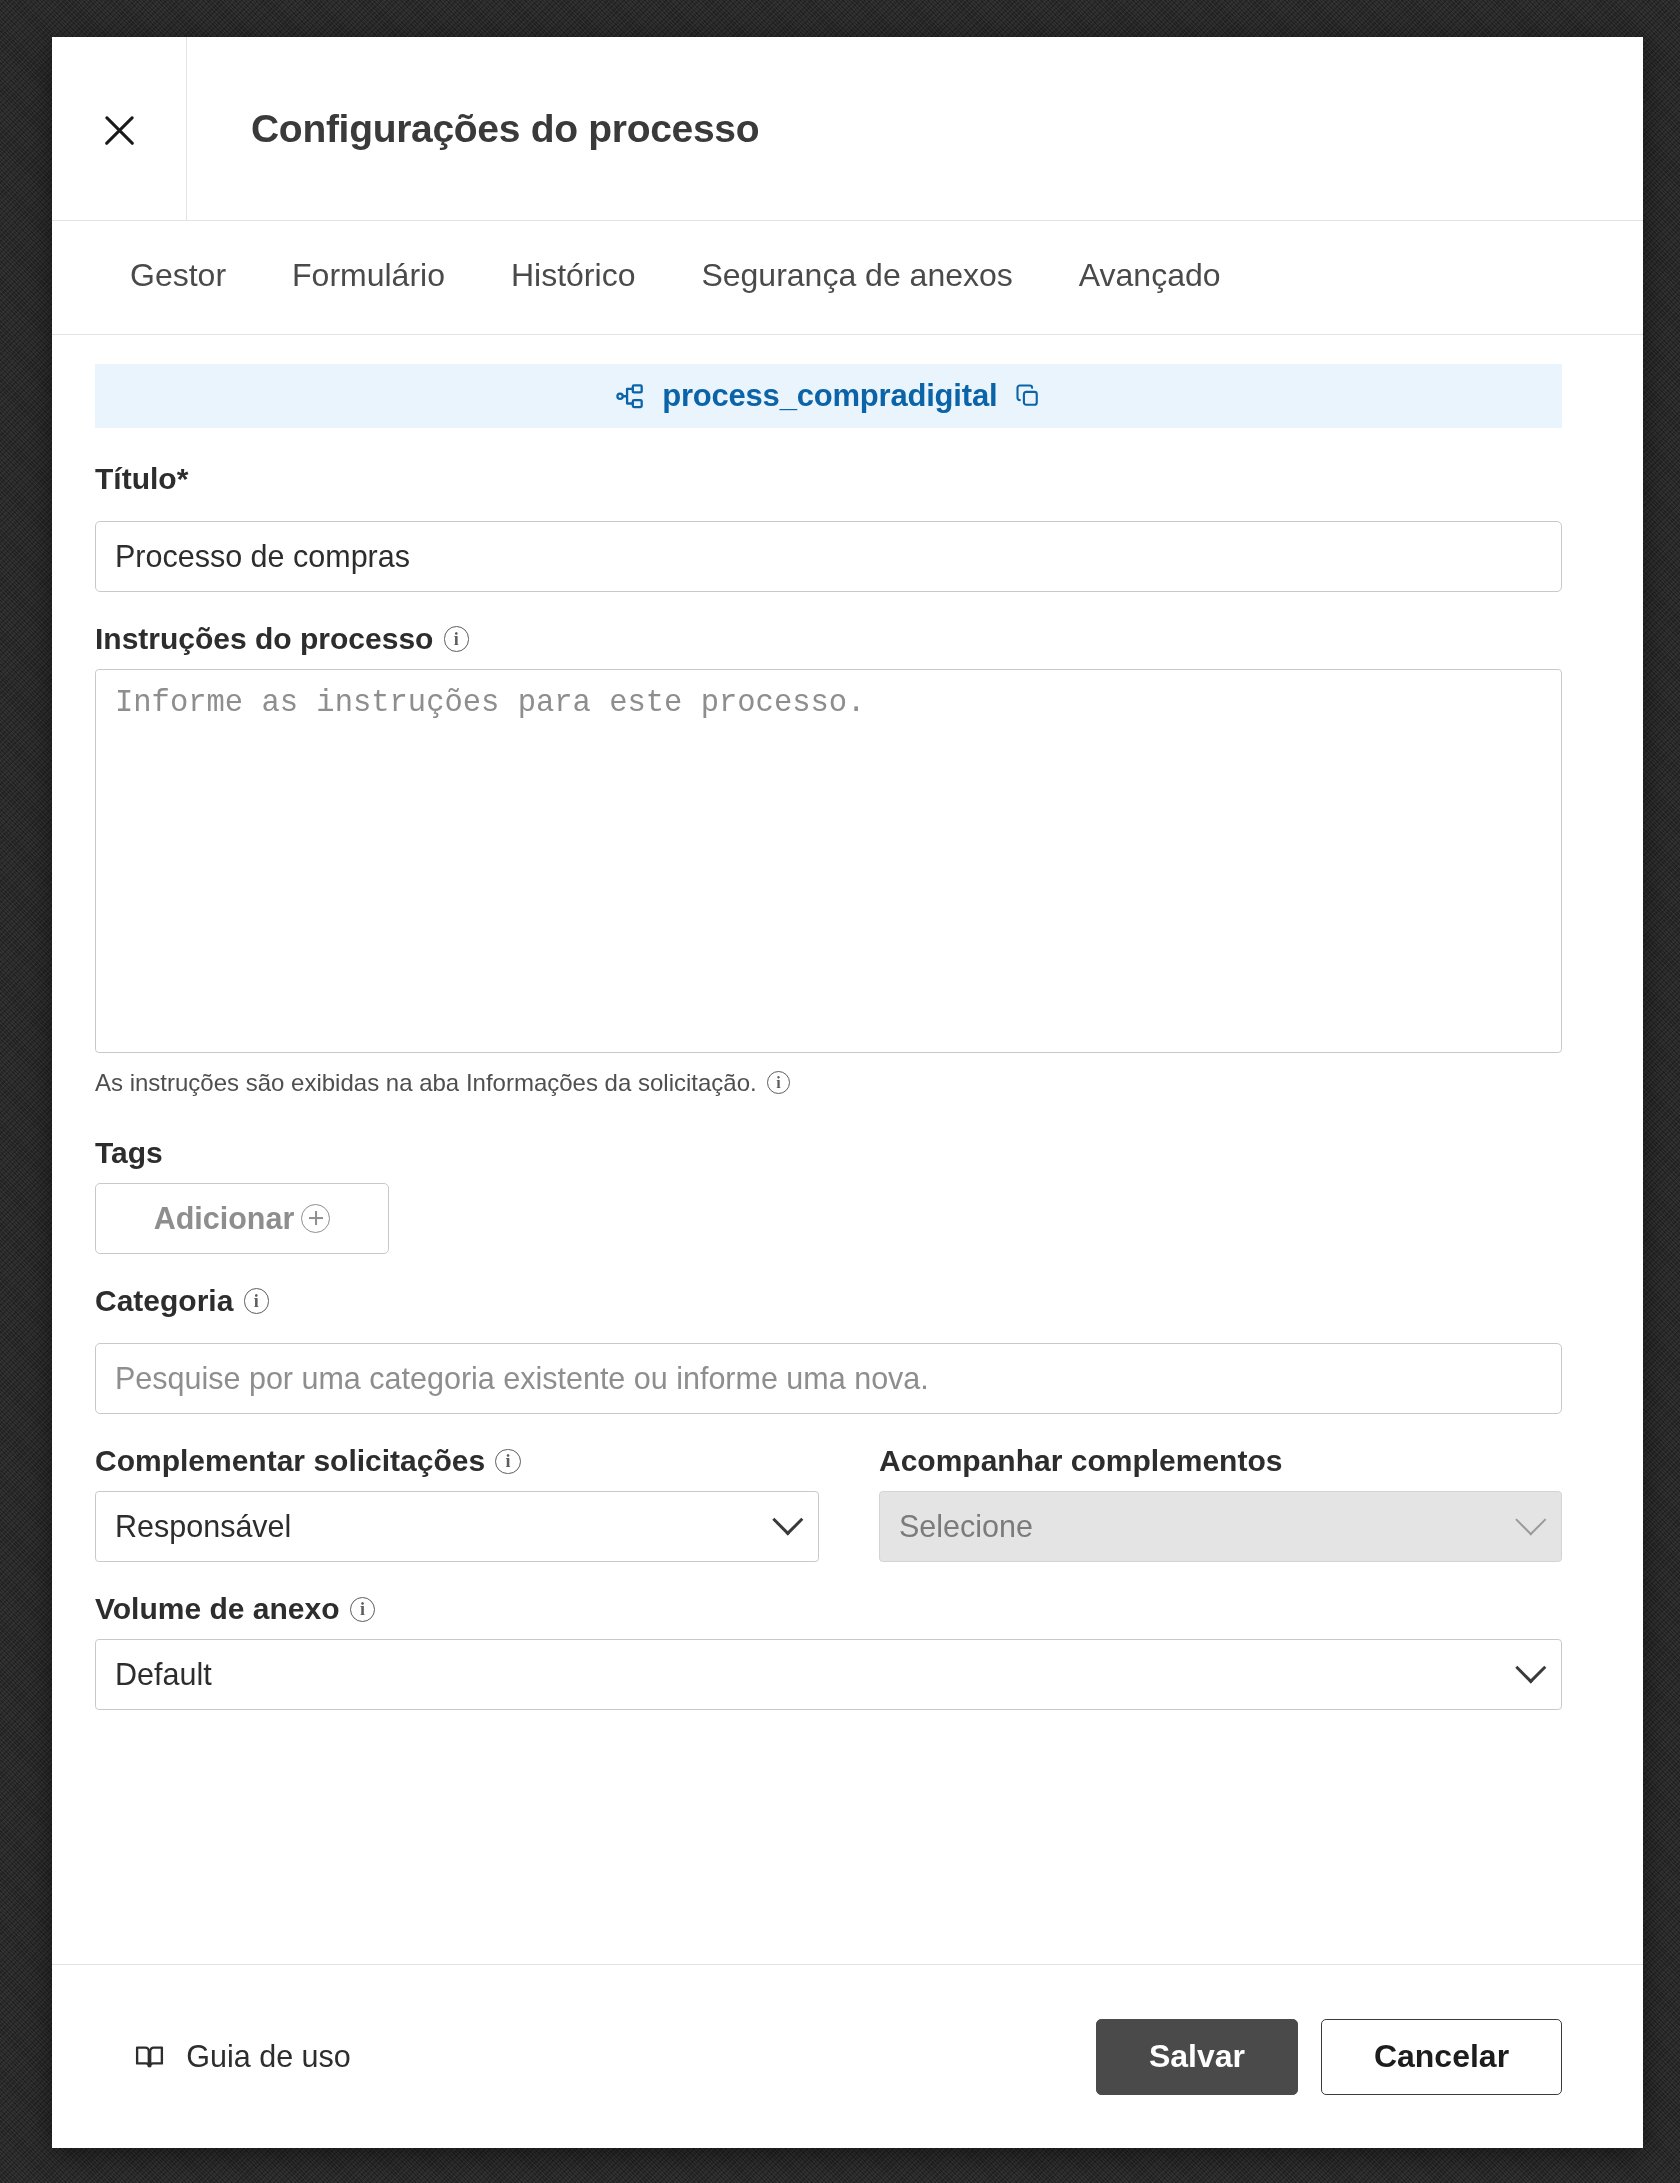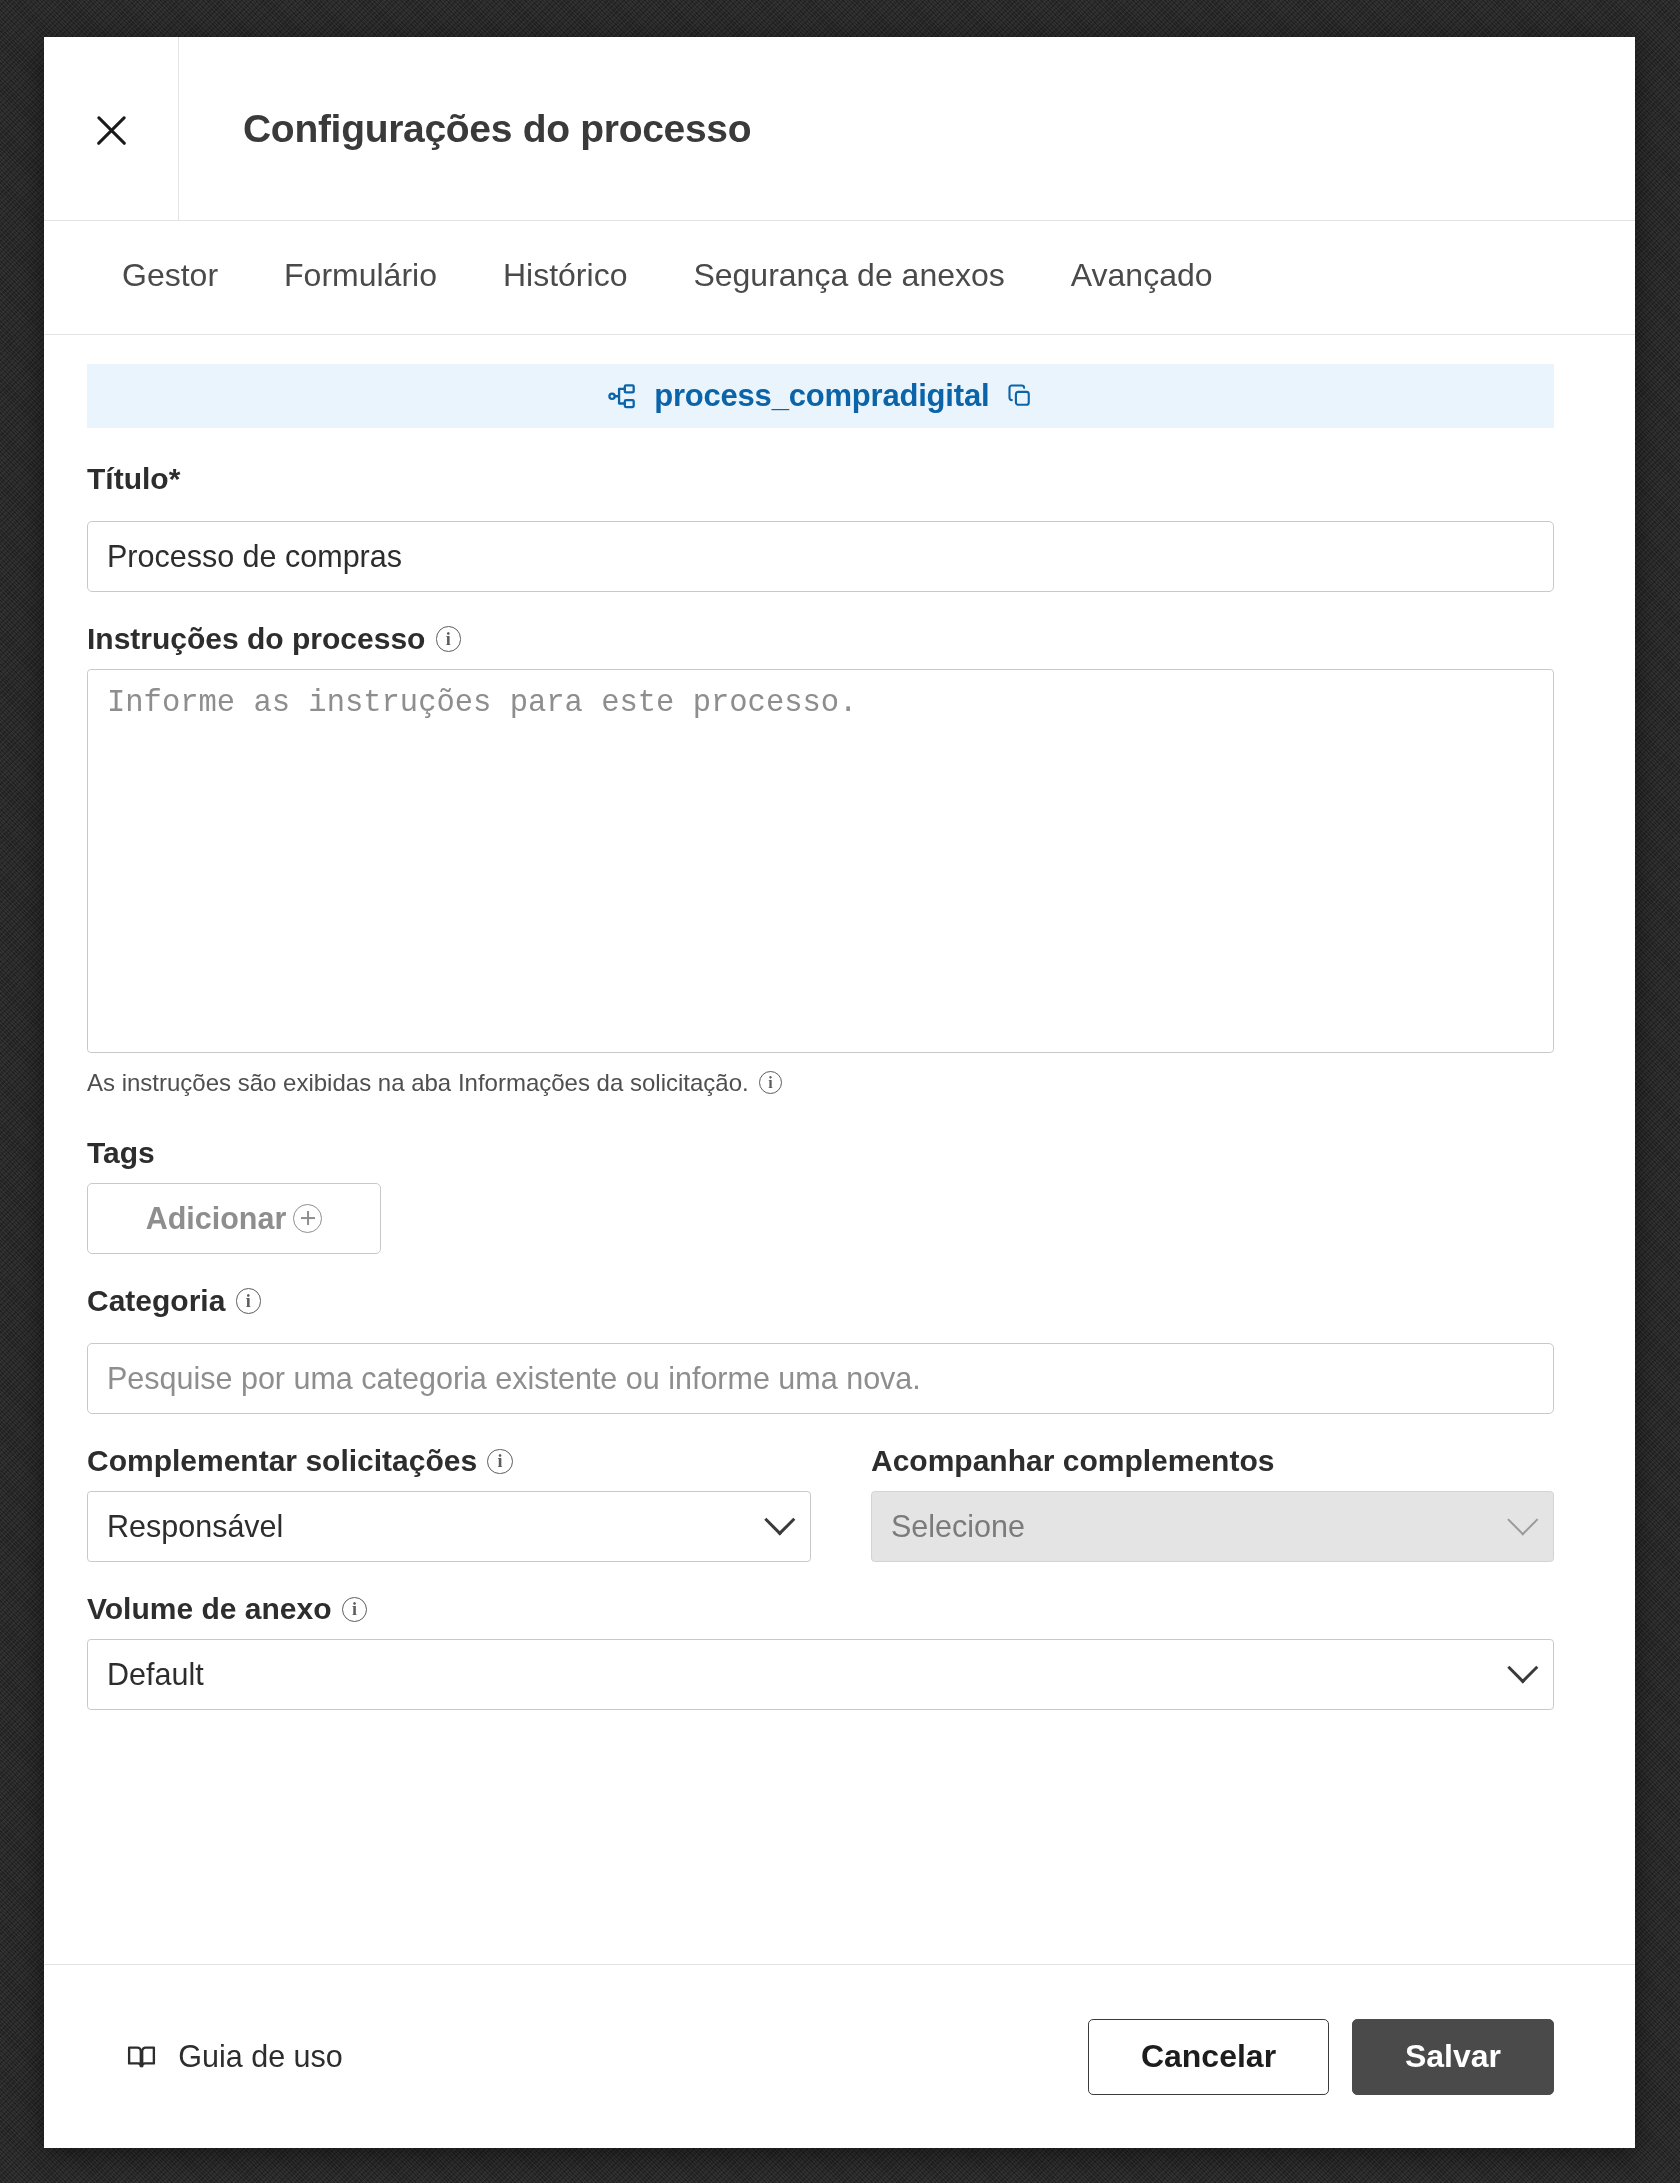--- a/index.html
+++ b/index.html
@@ -21,21 +21,21 @@
     position: absolute;
     inset: 0;
     background:
       repeating-linear-gradient(45deg, rgba(255,255,255,0.045) 0 1.3px, rgba(0,0,0,0.05) 1.3px 2.5px),
       repeating-linear-gradient(-45deg, rgba(255,255,255,0.03) 0 1.9px, rgba(0,0,0,0.06) 1.9px 3.8px),
       #242424;
   }
 
   .modal {
     position: absolute;
-    left: 44px;
+    left: 52px;
     top: 37px;
     width: 1591px;
     height: 2111px;
     background: #ffffff;
     display: flex;
     flex-direction: column;
     box-shadow: 0 6.4px 25.4px rgba(0,0,0,0.5);
   }
 
   
@@ -448,19 +448,19 @@
     <div class="guide">
       <span>
         <svg class="icon-svg" width="33" height="33" viewBox="0 0 24 24" fill="none" stroke="#2d2d2d" stroke-width="1.7" stroke-linecap="round" stroke-linejoin="round">
           <path d="M3 5.5h6a2.5 2.5 0 0 1 2.5 2.5v11A2 2 0 0 0 9.5 17H3z"></path>
           <path d="M21 5.5h-6A2.5 2.5 0 0 0 12.5 8v11A2 2 0 0 1 14.5 17H21z"></path>
         </svg>
       </span>
       <span>Guia de uso</span>
     </div>
     <div class="footer-actions">
+      <div class="btn btn-primary">Salvar</div>
       <div class="btn btn-secondary">Cancelar</div>
-      <div class="btn btn-primary">Salvar</div>
     </div>
   </div>
 
 </div>
 
 
 </body></html>

